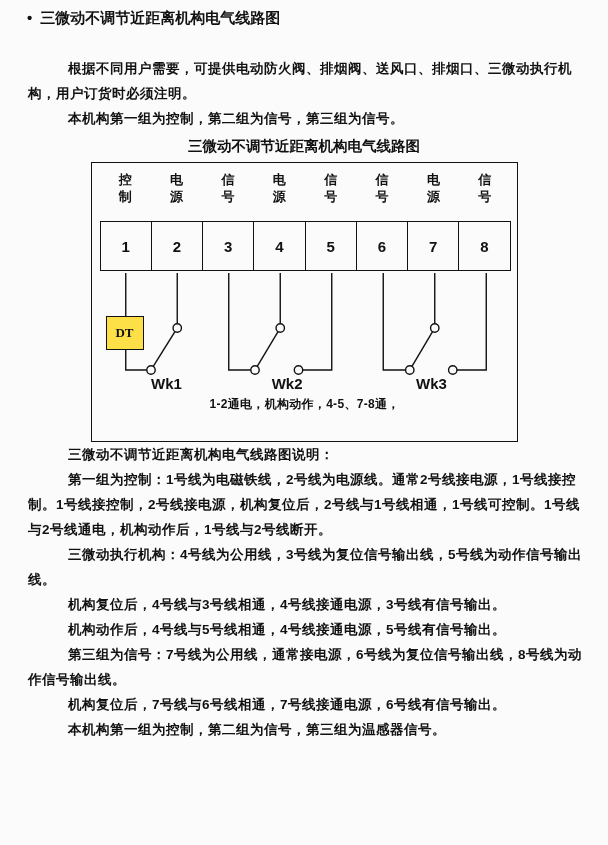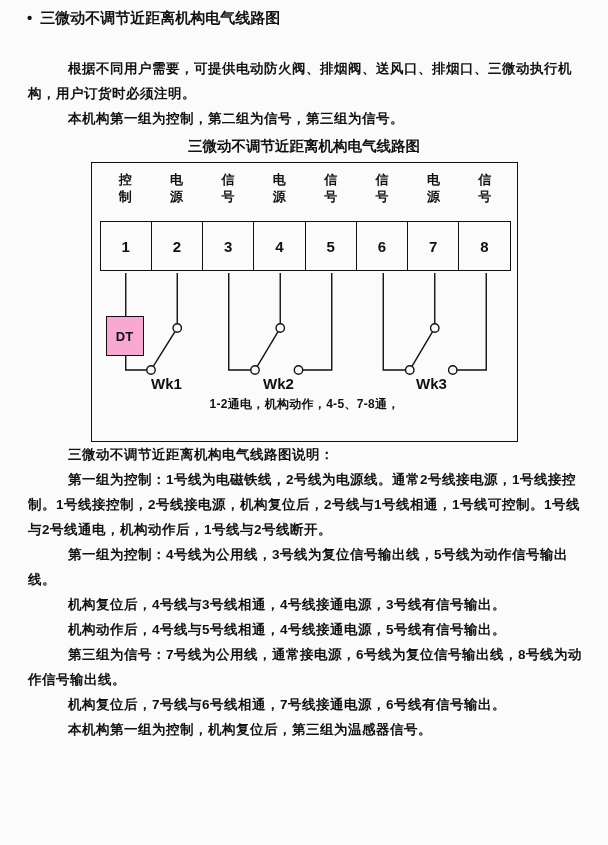--- a/index.html
+++ b/index.html
@@ -74,37 +74,38 @@
     font-size: 15px;
   }
   .terminal-cell:last-child { border-right: none; }
   .wires {
     position: absolute;
     left: 0; top: 110px;
   }
   .dt-box {
     position: absolute;
     left: 14px; top: 153px;
-    width: 38px; height: 40px;
+    width: 38px; height: 34px;
     border: 1.5px solid #111;
-    background: #f9a8d4;
+    background: #fde047;
     display: flex;
     align-items: center;
     justify-content: center;
     font-size: 13px;
+    font-family: Liberation Serif, serif;
   }
   .wk-label {
     position: absolute;
     top: 212px;
     width: 60px;
     text-align: center;
     font-size: 15px;
   }
   .wk1 { left: 45px; }
-  .wk2 { left: 157px; }
+  .wk2 { left: 151px; text-align: right; }
   .wk3 { left: 310px; }
   .diagram-note {
     position: absolute;
     left: 118px; top: 232px;
     font-size: 12px;
     line-height: 19px;
     letter-spacing: 0.3px;
   }
   .diagram-caption {
     text-align: center;
@@ -196,21 +197,21 @@
     <div class="diagram-note">
       <div>1-2通电，机构动作，4-5、7-8通，</div>
     </div>
 
   </div>
 
 
   <div class="notes">
     <p class="para">三微动不调节近距离机构电气线路图说明：</p>
     <p class="para">第一组为控制：1号线为电磁铁线，2号线为电源线。通常2号线接电源，1号线接控制。1号线接控制，2号线接电源，机构复位后，2号线与1号线相通，1号线可控制。1号线与2号线通电，机构动作后，1号线与2号线断开。</p>
-    <p class="para">第一组为控制：4号线为公用线，3号线为复位信号输出线，5号线为动作信号输出线。</p>
+    <p class="para">三微动执行机构：4号线为公用线，3号线为复位信号输出线，5号线为动作信号输出线。</p>
     <p class="para">机构复位后，4号线与3号线相通，4号线接通电源，3号线有信号输出。</p>
     <p class="para">机构动作后，4号线与5号线相通，4号线接通电源，5号线有信号输出。</p>
     <p class="para">第三组为信号：7号线为公用线，通常接电源，6号线为复位信号输出线，8号线为动作信号输出线。</p>
     <p class="para">机构复位后，7号线与6号线相通，7号线接通电源，6号线有信号输出。</p>
-    <p class="para">本机构第一组为控制，机构复位后，第三组为温感器信号。</p>
+    <p class="para">本机构第一组为控制，第二组为信号，第三组为温感器信号。</p>
   </div>
 
 </div>
 
 </body></html>

